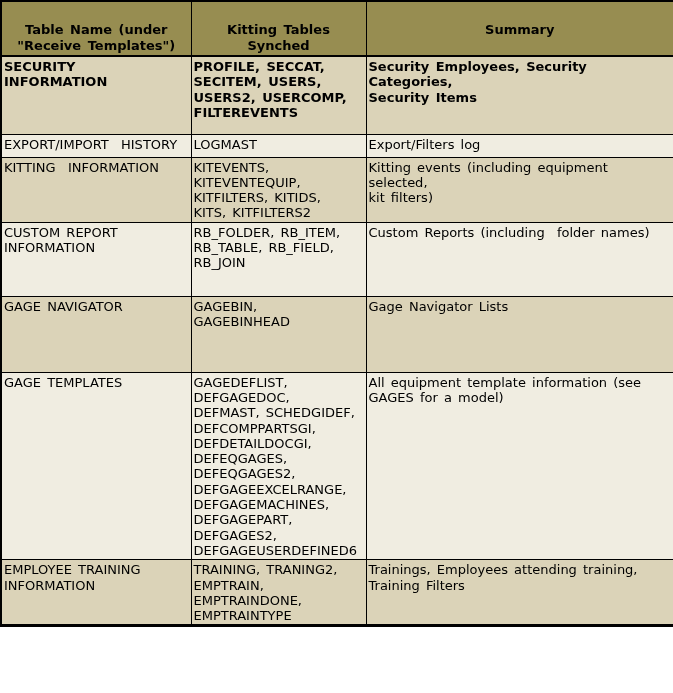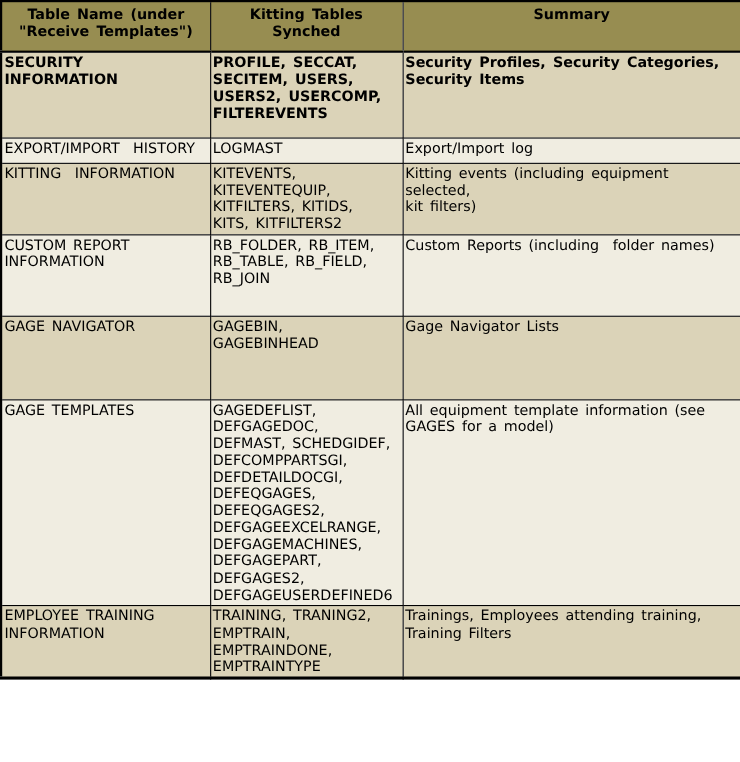--- a/index.html
+++ b/index.html
@@ -28,21 +28,21 @@
     padding: 2px 2px 1px 2px;
     white-space: pre-wrap;
     overflow: hidden;
   }
   .doc-table thead th {
     background: #978D51;
     font-weight: bold;
     text-align: center;
     border-bottom: 2px solid #000000;
     line-height: 16px;
-    padding-top: 4px;
+    padding-top: 20px;
   }
   .doc-table thead tr { height: 46px; }
   
   .doc-table tbody tr:nth-child(odd) td { background: #DBD3B8; }
   .doc-table tbody tr:nth-child(even) td { background: #F0EDE1; }
   
   .doc-table tbody tr:nth-child(1) { height: 78px; font-weight: bold; }
   .doc-table tbody tr:nth-child(2) { height: 23px; }
   .doc-table tbody tr:nth-child(3) { height: 25px; }
   .doc-table tbody tr:nth-child(4) { height: 74px; }
@@ -70,27 +70,27 @@
       <th>Summary</th>
     </tr>
   </thead>
   <tbody>
     <tr>
       <td>SECURITY  INFORMATION</td>
       <td>PROFILE, SECCAT,
 SECITEM, USERS,
 USERS2, USERCOMP,
 FILTEREVENTS</td>
-      <td>Security Profiles, Security Categories,
+      <td>Security Employees, Security Categories,
 Security Items</td>
     </tr>
     <tr>
       <td>EXPORT/IMPORT  HISTORY</td>
       <td>LOGMAST</td>
-      <td>Export/Import log</td>
+      <td>Export/Filters log</td>
     </tr>
     <tr>
       <td>KITTING  INFORMATION</td>
       <td>KITEVENTS,
 KITEVENTEQUIP,
 KITFILTERS, KITIDS,
 KITS, KITFILTERS2</td>
       <td>Kitting events (including equipment selected,
 kit filters)</td>
     </tr>

